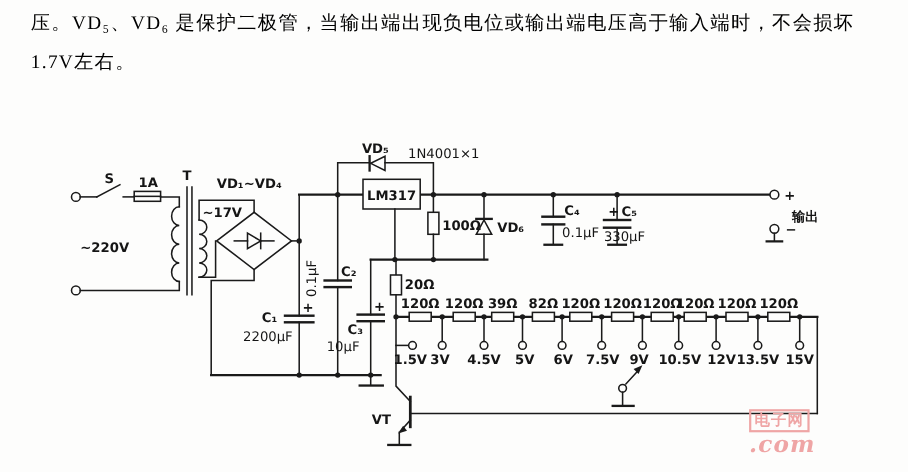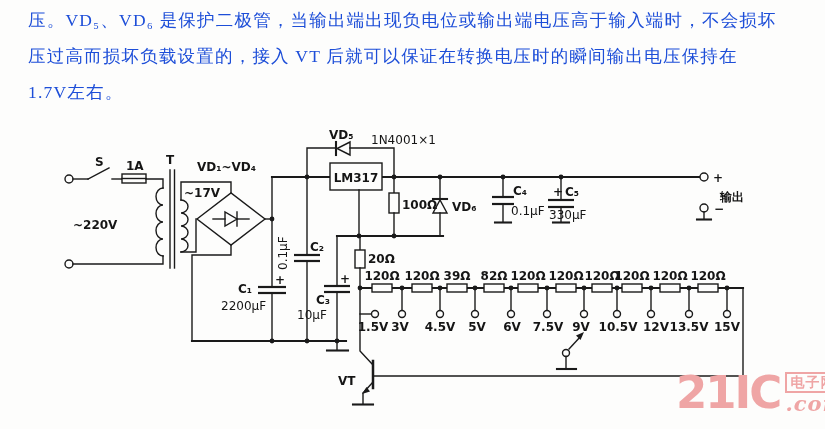--- a/index.html
+++ b/index.html
@@ -1,18 +1,18 @@
 <!DOCTYPE html>
 <html><head>
 <meta charset="utf-8">
 <style>
   html,body{margin:0;padding:0;}
   body{width:825px;height:429px;position:relative;background:#fdfdfc;overflow:hidden;
        font-family:"Liberation Serif", serif;}
-  .para{position:absolute;left:28px;top:2px;width:784px;color:#1d4ed8;
+  .para{position:absolute;left:28px;top:2px;width:784px;color:#000000;
         font-size:17.5px;line-height:36px;letter-spacing:1.2px;font-weight:500;}
   .para div{white-space:nowrap;}
   svg{position:absolute;left:0;top:0;}
   svg text{font-family:"DejaVu Sans", sans-serif;fill:#151515;font-size:12px;}
   svg .lbl-b{font-weight:bold;}
   svg .wire{stroke:#1a1a1a;stroke-width:1.4;fill:none;stroke-linecap:square;}
   svg .wire2{stroke:#1a1a1a;stroke-width:2.1;fill:none;stroke-linecap:square;}
   svg .wire3{stroke:#1a1a1a;stroke-width:2.5;fill:none;stroke-linecap:square;}
   svg .comp{stroke:#1a1a1a;stroke-width:1.4;fill:#fdfdfc;}
   svg .dot{fill:#1a1a1a;stroke:none;}
@@ -25,21 +25,20 @@
   .wm-site{font-family:"DejaVu Sans",sans-serif;font-weight:bold;font-size:14px;
            border:2px solid;padding:0 3px;line-height:17px;letter-spacing:1px;}
   .wm-com{font-family:"DejaVu Serif",serif;font-style:italic;font-weight:bold;
           font-size:21px;line-height:20px;margin-top:1px;letter-spacing:1px;}
 </style>
 </head>
 <body>
 
 <div class="para">
   <div>压。VD₅、VD₆ 是保护二极管，当输出端出现负电位或输出端电压高于输入端时，不会损坏</div>
-  <div>压过高而损坏负载设置的，接入 VT 后就可以保证在转换电压时的瞬间输出电压保持在</div>
   <div>1.7V左右。</div>
 </div>
 
 <svg width="825" height="429" viewBox="0 0 825 429">
 
   <g>
     <circle class="term" cx="69" cy="179" r="4"></circle>
     <circle class="term" cx="69" cy="264" r="4"></circle>
     <path class="wire" d="M73,179 L88,179"></path>
     <path class="wire" d="M88,179 L109,168"></path>
@@ -279,18 +278,17 @@
     <circle class="dot" cx="547" cy="288" r="2.4"></circle>
     <circle class="dot" cx="584" cy="288" r="2.4"></circle>
     <circle class="dot" cx="617" cy="288" r="2.4"></circle>
     <circle class="dot" cx="651" cy="288" r="2.4"></circle>
     <circle class="dot" cx="689" cy="288" r="2.4"></circle>
     <circle class="dot" cx="727" cy="288" r="2.4"></circle>
   </g>
 </svg>
 
 <div class="wm" style="color: rgb(239, 165, 165);">
-  <span class="wm-brand" style="color: rgb(239, 165, 165);">21IC</span>
   <span class="wm-col">
     <span class="wm-site" style="color: rgb(239, 165, 165); border-color: rgb(239, 165, 165);">电子网</span>
     <span class="wm-com" style="color: rgb(239, 165, 165);">.<span>com</span></span>
   </span>
 </div>
 
 </body></html>

